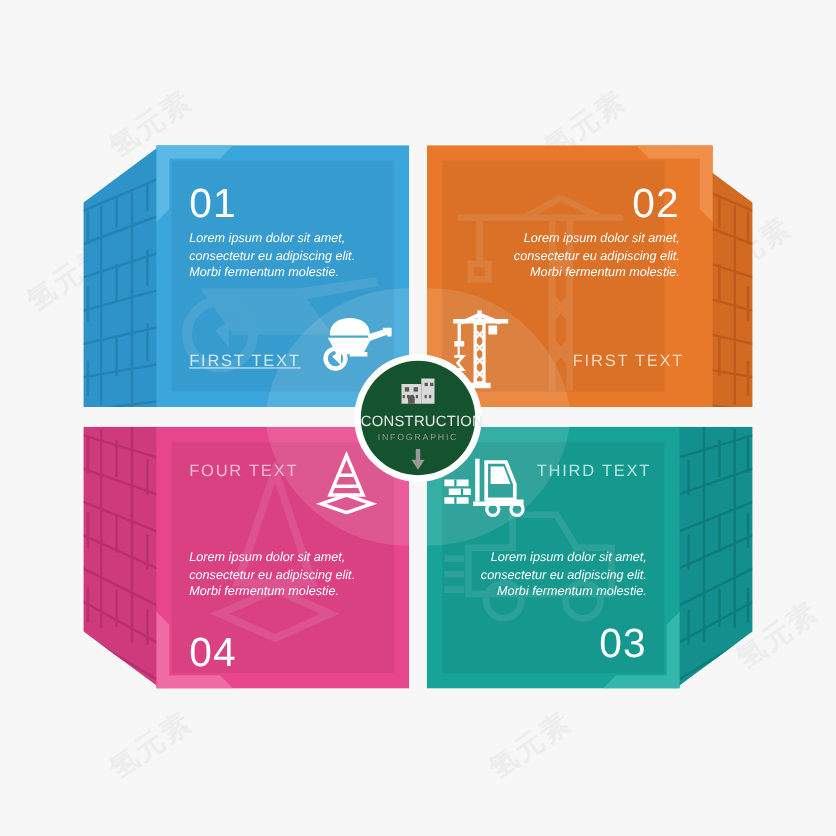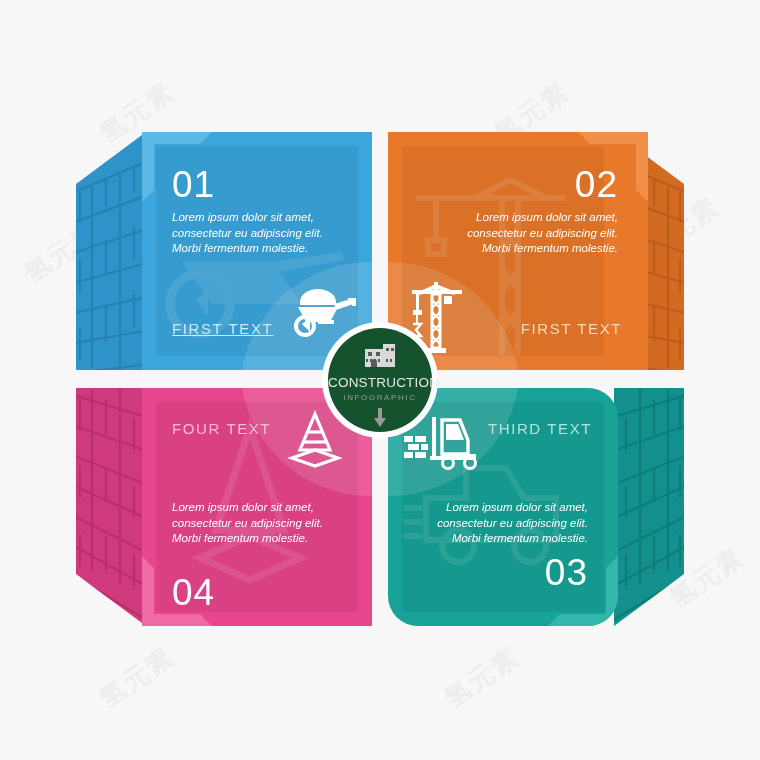--- a/index.html
+++ b/index.html
@@ -355,21 +355,21 @@
     <svg class="icon-w" width="62" height="58" viewBox="0 0 62 58" style="left:142px;top:22px;">
       <g fill="none" stroke="#ffffff" stroke-width="3.2">
         <path d="M31,4 L46,40 L16,40 Z"></path>
         <path d="M24,22 L39,22"></path>
         <path d="M20,32 L43,32"></path>
         <path d="M8,48 L31,40 L54,48 L31,56 Z"></path>
       </g>
     </svg>
   </div>
 
-  <div class="panel" style="left:388px;top:388px;width:230px;height:238px;border-radius:30px;">
+  <div class="panel" style="left:388px;top:388px;width:230px;height:238px;">
     <div class="face" style="background:#17a398;"></div>
 
     <svg class="ghost" width="200" height="140" viewBox="0 0 200 140" style="left:8px;top:60px;">
       <g fill="none" stroke="#ffffff" stroke-width="6">
         <path d="M70,20 L110,20 L128,50 L160,50 L160,92 L30,92 L30,50 L70,50 Z"></path>
         <circle cx="62" cy="98" r="16"></circle>
         <circle cx="134" cy="98" r="16"></circle>
         <path d="M8,60 L26,60 M8,74 L26,74 M8,88 L26,88"></path>
       </g>
     </svg>
@@ -379,21 +379,21 @@
     </svg>
 
     <svg class="ghost" width="230" height="238" viewBox="0 0 230 238" style="left:0;top:0;opacity:.13">
       <path d="M0,108 A130,130 0 0,0 130,0 L0,0 Z" fill="#ffffff"></path>
     </svg>
 
     <div class="inner" style="left:14px;top:14px;width:202px;height:210px;background:rgba(0,0,0,.06);"></div>
 
     <div class="label" style="right:26px;top:32px;color:#b7e3de;">THIRD TEXT</div>
     <div class="body-txt" style="right:30px;top:112px;width:180px;text-align:right;">Lorem ipsum dolor sit amet, consectetur eu adipiscing elit. Morbi fermentum molestie.</div>
-    <div class="num" style="right:30px;top:164px;">03</div>
+    <div class="num" style="right:30px;top:176px;">03</div>
 
     <svg class="icon-w" width="78" height="56" viewBox="0 0 78 56" style="left:14px;top:26px;">
       <g fill="#ffffff">
         <path d="M30,3 L34,3 L34,42 L30,42 Z"></path>
         <path d="M28,42 L48,42 L48,46 L28,46 Z"></path>
         <path d="M40,6 L58,6 L66,26 L66,40 L40,40 Z" fill="none" stroke="#ffffff" stroke-width="3.4"></path>
         <path d="M44,10 L56,10 L62,26 L44,26 Z"></path>
         <path d="M40,40 L74,40 L74,46 L40,46 Z"></path>
         <circle cx="46" cy="49" r="5.5" fill="none" stroke="#ffffff" stroke-width="3"></circle>
         <circle cx="68" cy="49" r="5.5" fill="none" stroke="#ffffff" stroke-width="3"></circle>

